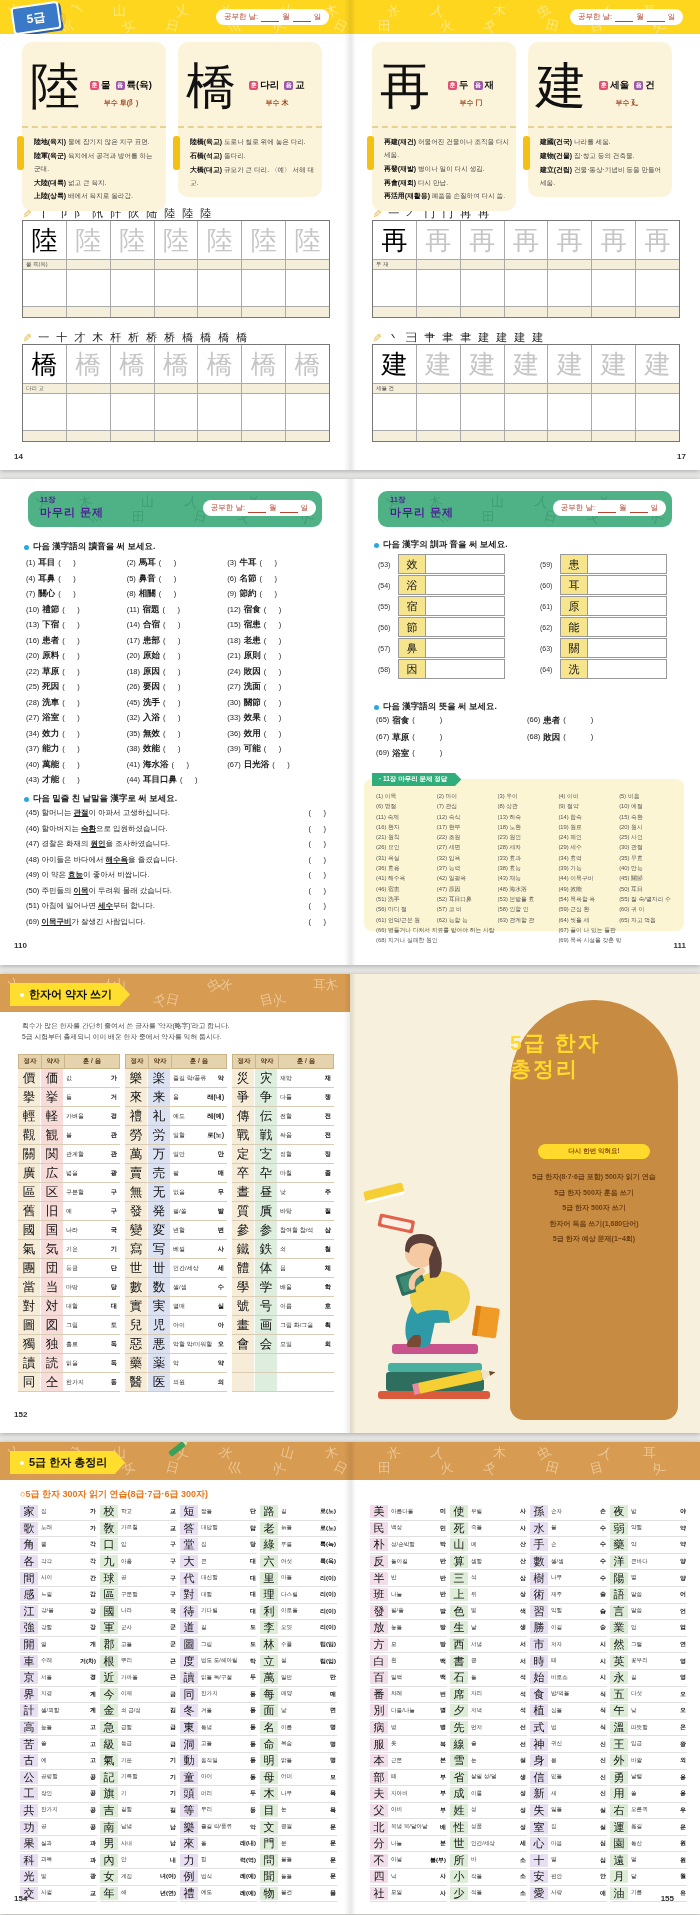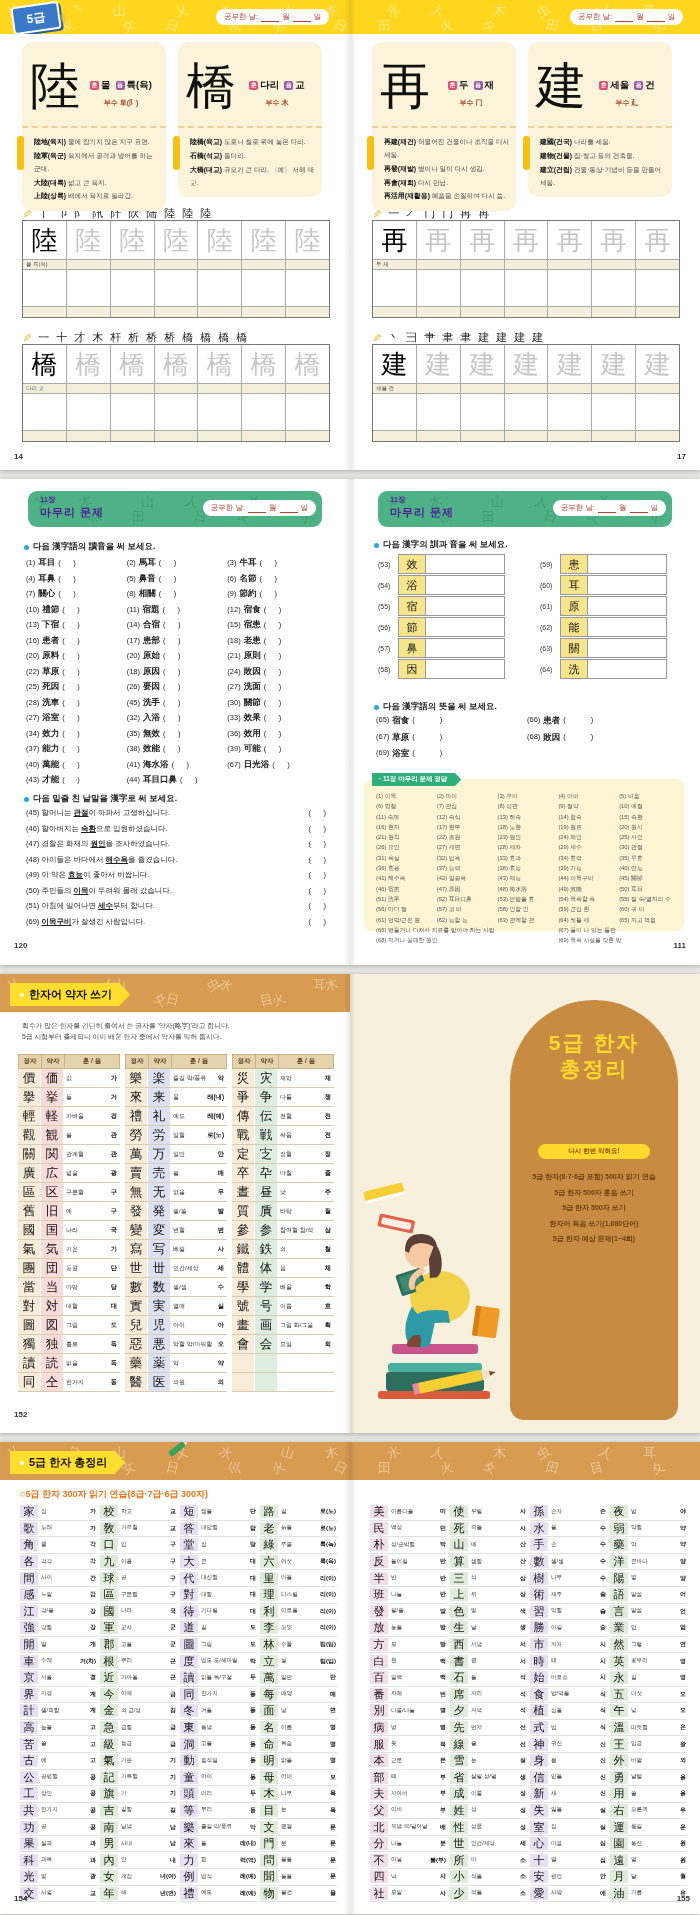--- a/index.html
+++ b/index.html
@@ -93,21 +93,21 @@
   .yhead{display:flex;height:13px;background:#E5D3AE;font-size:6.5px;font-weight:bold;color:#5B3A1A;border:1px solid #CBB488;}
   .yhead div{display:flex;align-items:center;justify-content:center;}
   .yh1{width:22px;border-right:1px solid #CBB488;} .yh2{width:22px;border-right:1px solid #CBB488;} .yh3{flex:1;}
   .yrow{display:flex;height:18px;border-bottom:1px solid #D8CDB4;align-items:stretch;}
   .jcell{width:22px;background:#F6ECD8;display:flex;align-items:center;justify-content:center;font-family:"Liberation Serif",serif;font-size:12.5px;color:#111;}
   .acell{width:22px;display:flex;align-items:center;justify-content:center;font-family:"Liberation Serif",serif;font-size:12.5px;color:#111;margin-left:1px;}
   .he{flex:1;display:flex;align-items:center;justify-content:space-between;font-size:6px;color:#333;padding:0 3px;white-space:nowrap;}
   .he b{color:#111;font-size:6.3px;}
   .coverpage{background:#F6F0DC;}
   .arch{position:absolute;left:160px;top:26px;width:168px;height:420px;background:#C78C42;border-radius:84px 84px 14px 14px;}
-  .covertitle{margin-top:30px;text-align:center;color:#FFD92B;font-size:21px;font-weight:bold;line-height:26px;letter-spacing:2px;}
+  .covertitle{margin-top:30px;text-align:left;color:#FFD92B;font-size:21px;font-weight:bold;line-height:26px;letter-spacing:2px;}
   .pill{margin:62px auto 0;width:112px;background:#FFD92B;border-radius:8px;font-size:6.5px;font-weight:bold;color:#8A4B12;text-align:center;padding:3px 0;}
   .features{margin-top:10px;text-align:center;font-size:7px;font-weight:bold;color:#6B3E14;line-height:15.5px;}
   .illus{position:absolute;left:6px;top:205px;}
   
   .subtitle{position:absolute;left:20px;top:46px;font-size:9px;font-weight:bold;color:#E8761A;z-index:1;}
   .ctable{position:absolute;top:62px;display:flex;gap:3px;z-index:1;}
   .ccol{width:77px;}
   .crow{display:flex;align-items:center;height:15.6px;border-bottom:1px solid #E0E0E0;}
   .cch{width:18px;height:13px;display:flex;align-items:center;justify-content:center;font-family:"Liberation Serif",serif;font-size:11px;color:#111;}
   .chun{flex:1;font-size:5.6px;color:#333;padding-left:3px;white-space:nowrap;}
@@ -737,21 +737,21 @@
           </div>
           <div class="q2row">
             <span class="q2text"><span class="qnum">(51) </span>아침에 일어나면 <u class="uword">세수</u>부터 합니다.</span>
             <span class="qblank">(      )</span>
           </div>
           <div class="q2row">
             <span class="q2text"><span class="qnum">(69) </span><u class="uword">이목구비</u>가 잘생긴 사람입니다.</span>
             <span class="qblank">(      )</span>
           </div>
         </div>
-        <div class="pagenum" style="top: 462px; left: 14px;">120</div>
+        <div class="pagenum" style="top: 462px; left: 14px;">110</div>
       </div>
     <div class="page pr" id="s2pr">
         <div class="band-green">
           <span class="pat" style="left: 7px; top: 2px; transform: rotate(-28deg);">乂</span>
           <span class="pat" style="left: 60px; top: 17px; transform: rotate(-14deg);">巛</span>
           <span class="pat" style="left: 113px; top: 2px; transform: rotate(0deg);">山</span>
           <span class="pat" style="left: 166px; top: 17px; transform: rotate(14deg);">日</span>
           <span class="pat" style="left: 219px; top: 2px; transform: rotate(28deg);">水</span>
           <span class="pat" style="left: 272px; top: 17px; transform: rotate(-28deg);">火</span>
           <span class="pat" style="left: 51px; top: 2px; transform: rotate(-14deg);">木</span>
@@ -2440,18 +2440,18 @@
               <div class="chun">달</div>
               <div class="ceum">월</div>
             </div>
             <div class="crow">
               <div class="cch" style="background: rgb(221, 237, 216);">油</div>
               <div class="chun">기름</div>
               <div class="ceum">유</div>
             </div>
           </div>
         </div>
-        <div class="pagenum" style="top: 452px; right: 10px;">155</div>
+        <div class="pagenum" style="top: 452px; right: 26px;">155</div>
       </div>
     <div class="gutter"></div>
   </section>
 
 </div>
 
 </body></html>

